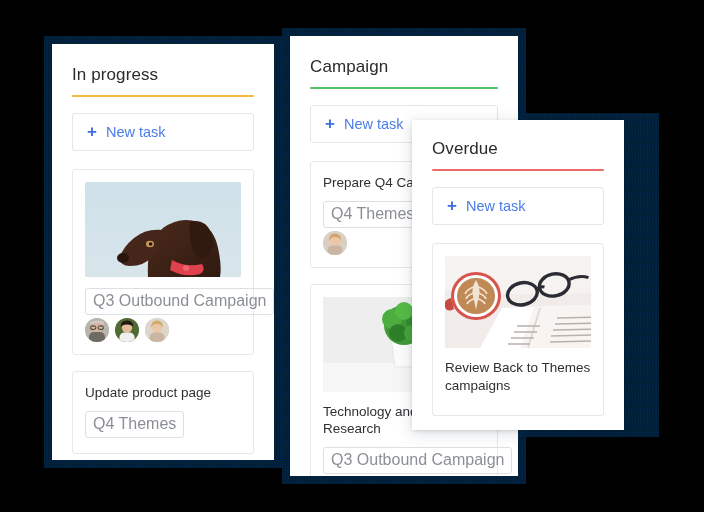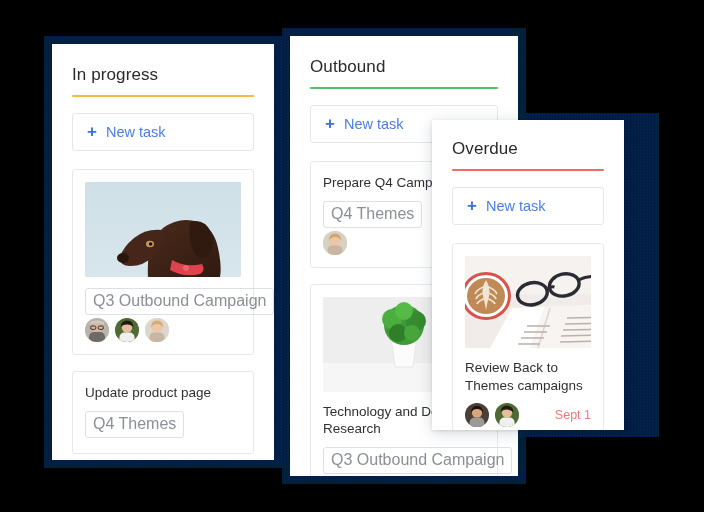--- a/index.html
+++ b/index.html
@@ -124,21 +124,21 @@
     white-space:nowrap;
   }
 
   
   #panel-inprogress{left:52px;top:44px;width:222px;height:416px;}
   #shadow-inprogress{left:44px;top:36px;width:238px;height:432px;}
 
   #panel-completed{left:290px;top:36px;width:228px;height:440px;}
   #shadow-completed{left:282px;top:28px;width:244px;height:456px;}
 
-  #panel-overdue{left:432px;top:120px;width:192px;height:310px;
+  #panel-overdue{left:412px;top:120px;width:212px;height:310px;
       box-shadow:0 3px 14px rgba(20,35,55,.17), 0 1px 3px rgba(20,35,55,.12);}
   #shadow-overdue{left:425px;top:113px;width:234px;height:324px;}
 
   #panel-overdue .panel-inner{padding-top:20px;}
 </style>
 </head>
 <body>
 
 <div id="board">
 
@@ -214,21 +214,21 @@
       <div class="task-card">
         <div class="task-title">Update product page</div>
         <div class="tag">Q4 Themes</div>
         
       </div>
     </div>
   </div>
 
   <div class="panel" id="panel-completed">
     <div class="panel-inner">
-      <div class="panel-title">Outbound</div>
+      <div class="panel-title">Campaign</div>
       <div class="rule" style="background:#51c266"></div>
 
       <div class="new-task">
         <span class="nt-plus">+</span>
         <span class="nt-label">New task</span>
       </div>
 
       <div class="task-card">
         <div class="task-title">Prepare Q4 Campaign</div>
         <div class="tag">Q4 Themes</div>
@@ -307,38 +307,17 @@
                 <path d="M93 70 L116 70"></path>
               <path d="M126 86 L170 85"></path>
                 <path d="M127 80 L172 79"></path>
                 <path d="M129 74 L174 73"></path>
                 <path d="M131 68 L176 67"></path>
                 <path d="M133 62 L178 61"></path>
             </g>
           </svg>
         </div>
         <div class="task-title">Review Back to Themes campaigns</div>
-        <div class="meta-row">
-          <div class="avatars">
-            <div class="avatar">
-              <svg viewBox="0 0 24 24">
-                  <rect width="24" height="24" fill="#4a4039"></rect>
-                  <circle cx="12" cy="9.6" r="5.2" fill="#d8a77e"></circle>
-                  <path d="M6 10.4q0-7.6 6-7.6t6 7.6q-1.6-4.4-6-4.4t-6 4.4Z" fill="#20150e"></path>
-                  <rect x="4.6" y="14.6" width="14.8" height="11" rx="5" fill="#9c9a95"></rect>
-                </svg>
-            </div>
-            <div class="avatar">
-              <svg viewBox="0 0 24 24">
-                  <rect width="24" height="24" fill="#4f6b33"></rect>
-                  <circle cx="12" cy="9.6" r="5.2" fill="#e4bd9c"></circle>
-                  <path d="M5.6 9.6q0-7 6.4-7t6.4 7q-1.6-3-6.4-3t-6.4 3Z" fill="#241a12"></path>
-                  <rect x="4.4" y="14.6" width="15.2" height="11" rx="5" fill="#f0f0ee"></rect>
-                </svg>
-            </div>
-          </div>
-          <div class="due">Sept 1</div>
-        </div>
       </div>
     </div>
   </div>
 
 </div>
 
 </body></html>

